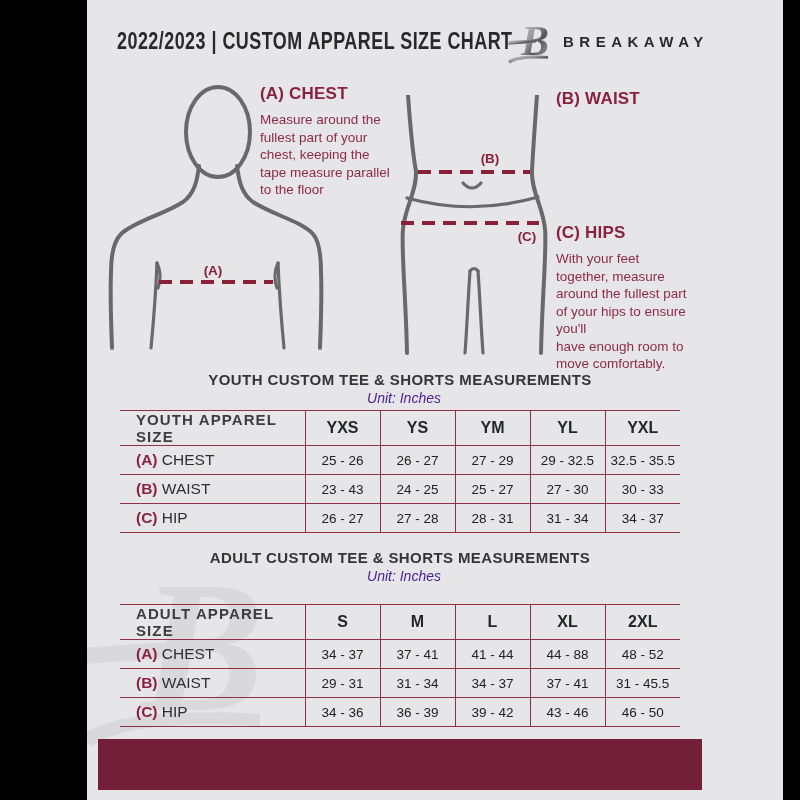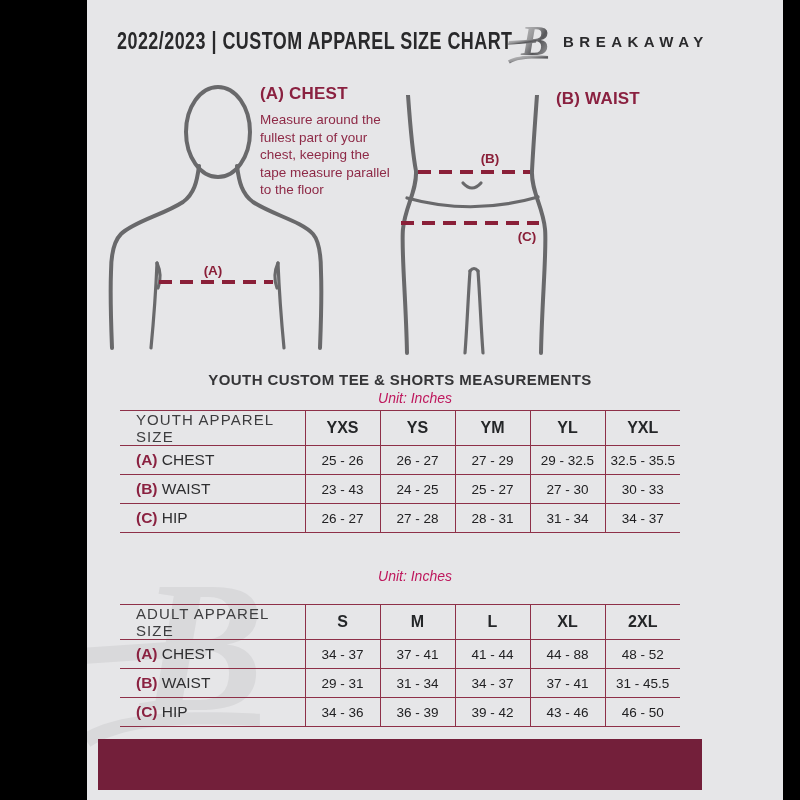--- a/index.html
+++ b/index.html
@@ -27,30 +27,30 @@
   #figTorso{left:20px;top:82px;}
   #figWaist{left:300px;top:95px;}
   .outline{fill:none;stroke:#69696b;stroke-width:4;stroke-linecap:round;}
   .outline.thin{stroke-width:3.2;}
   .dash{stroke:#8a1f38;stroke-width:4.2;stroke-dasharray:13 8;fill:none;}
   .figlabel{font-family:"Liberation Sans",sans-serif;font-size:13.5px;font-weight:bold;fill:#8a1f38;}
 
   
   .sec-title{position:absolute;left:0;width:626px;text-align:center;font-weight:bold;
     font-size:15px;letter-spacing:0.4px;color:#353537;}
-  .sec-unit{position:absolute;left:15px;width:626px;text-align:center;font-style:italic;
-    font-size:14px;color:#be185d;}
+  .sec-unit{position:absolute;left:4px;width:626px;text-align:center;font-style:italic;
+    font-size:14px;color:#4c1d95;}
 
   
   .tbl-wrap{position:absolute;left:33px;width:560px;}
   table{border-collapse:collapse;width:560px;table-layout:fixed;}
   th,td{padding:0;}
   thead th{height:34px;border-top:1.7px solid #8e3048;border-bottom:1.7px solid #8e3048;
     font-size:16px;font-weight:bold;color:#242628;text-align:center;}
-  thead th.size-h{text-align:left;padding-left:16px;font-weight:normal;font-size:15px;
+  thead th.size-h{text-align:left;padding-left:16px;font-weight:bold;font-size:15px;
     letter-spacing:1.1px;color:#3d3d3f;}
   tbody td{height:28px;border-bottom:1.7px solid #8e3048;text-align:center;
     font-size:13.5px;color:#212123;}
   tbody td.lbl{text-align:left;padding-left:16px;font-size:15.5px;color:#2f2f31;}
   tbody td .key{color:#8a2140;font-weight:bold;}
   thead th + th, tbody td + td{border-left:1.7px solid #8e3048;}
 
   
   .watermark{position:absolute;left:-10px;top:540px;width:250px;height:215px;color:#d9d9db;}
   .footer-bar{position:absolute;left:11px;top:739px;width:604px;height:51px;background:#731f3a;}
@@ -109,20 +109,30 @@
       <div class="ins-h">(A) CHEST</div>
       <div class="ins-b">Measure around the
 fullest part of your
 chest, keeping the
 tape measure parallel
 to the floor</div>
     </div>
     <div class="ins" id="insB">
       <div class="ins-h">(B) WAIST</div>
     </div>
+    <div class="ins" id="insC">
+      <div class="ins-h">(C) HIPS</div>
+      <div class="ins-b">With your feet
+together, measure
+around the fullest part
+of your hips to ensure
+you'll
+have enough room to
+move comfortably.</div>
+    </div>
 
     <svg class="watermark" viewBox="0 0 60 52">
       <g fill="currentColor">
         <text x="15" y="41" font-family="Liberation Serif, serif" font-size="45" font-weight="bold" font-style="italic">B</text>
         <path d="M2 26 L32 24 L31 28 L1 30 Z"></path>
         <path d="M1 47 C9 42 23 41 44 42 L44 45 C23 44 11 45 3 50 Z"></path>
       </g>
     </svg>
 
     <div class="sec-title" style="top:371px">YOUTH CUSTOM TEE &amp; SHORTS MEASUREMENTS</div>
@@ -169,20 +179,21 @@
               <td>26 - 27</td>
               <td>27 - 28</td>
               <td>28 - 31</td>
               <td>31 - 34</td>
               <td>34 - 37</td>
             </tr>
           </tbody>
       </table>
     </div>
 
+    <div class="sec-title" style="top:549px">ADULT CUSTOM TEE &amp; SHORTS MEASUREMENTS</div>
     <div class="sec-unit" style="top:568px">Unit: Inches</div>
     <div class="tbl-wrap" style="top:604px">
       <table>
         <colgroup>
             <col style="width:185px">
             <col style="width:75px">
             <col style="width:75px">
             <col style="width:75px">
             <col style="width:75px">
             <col style="width:75px">

